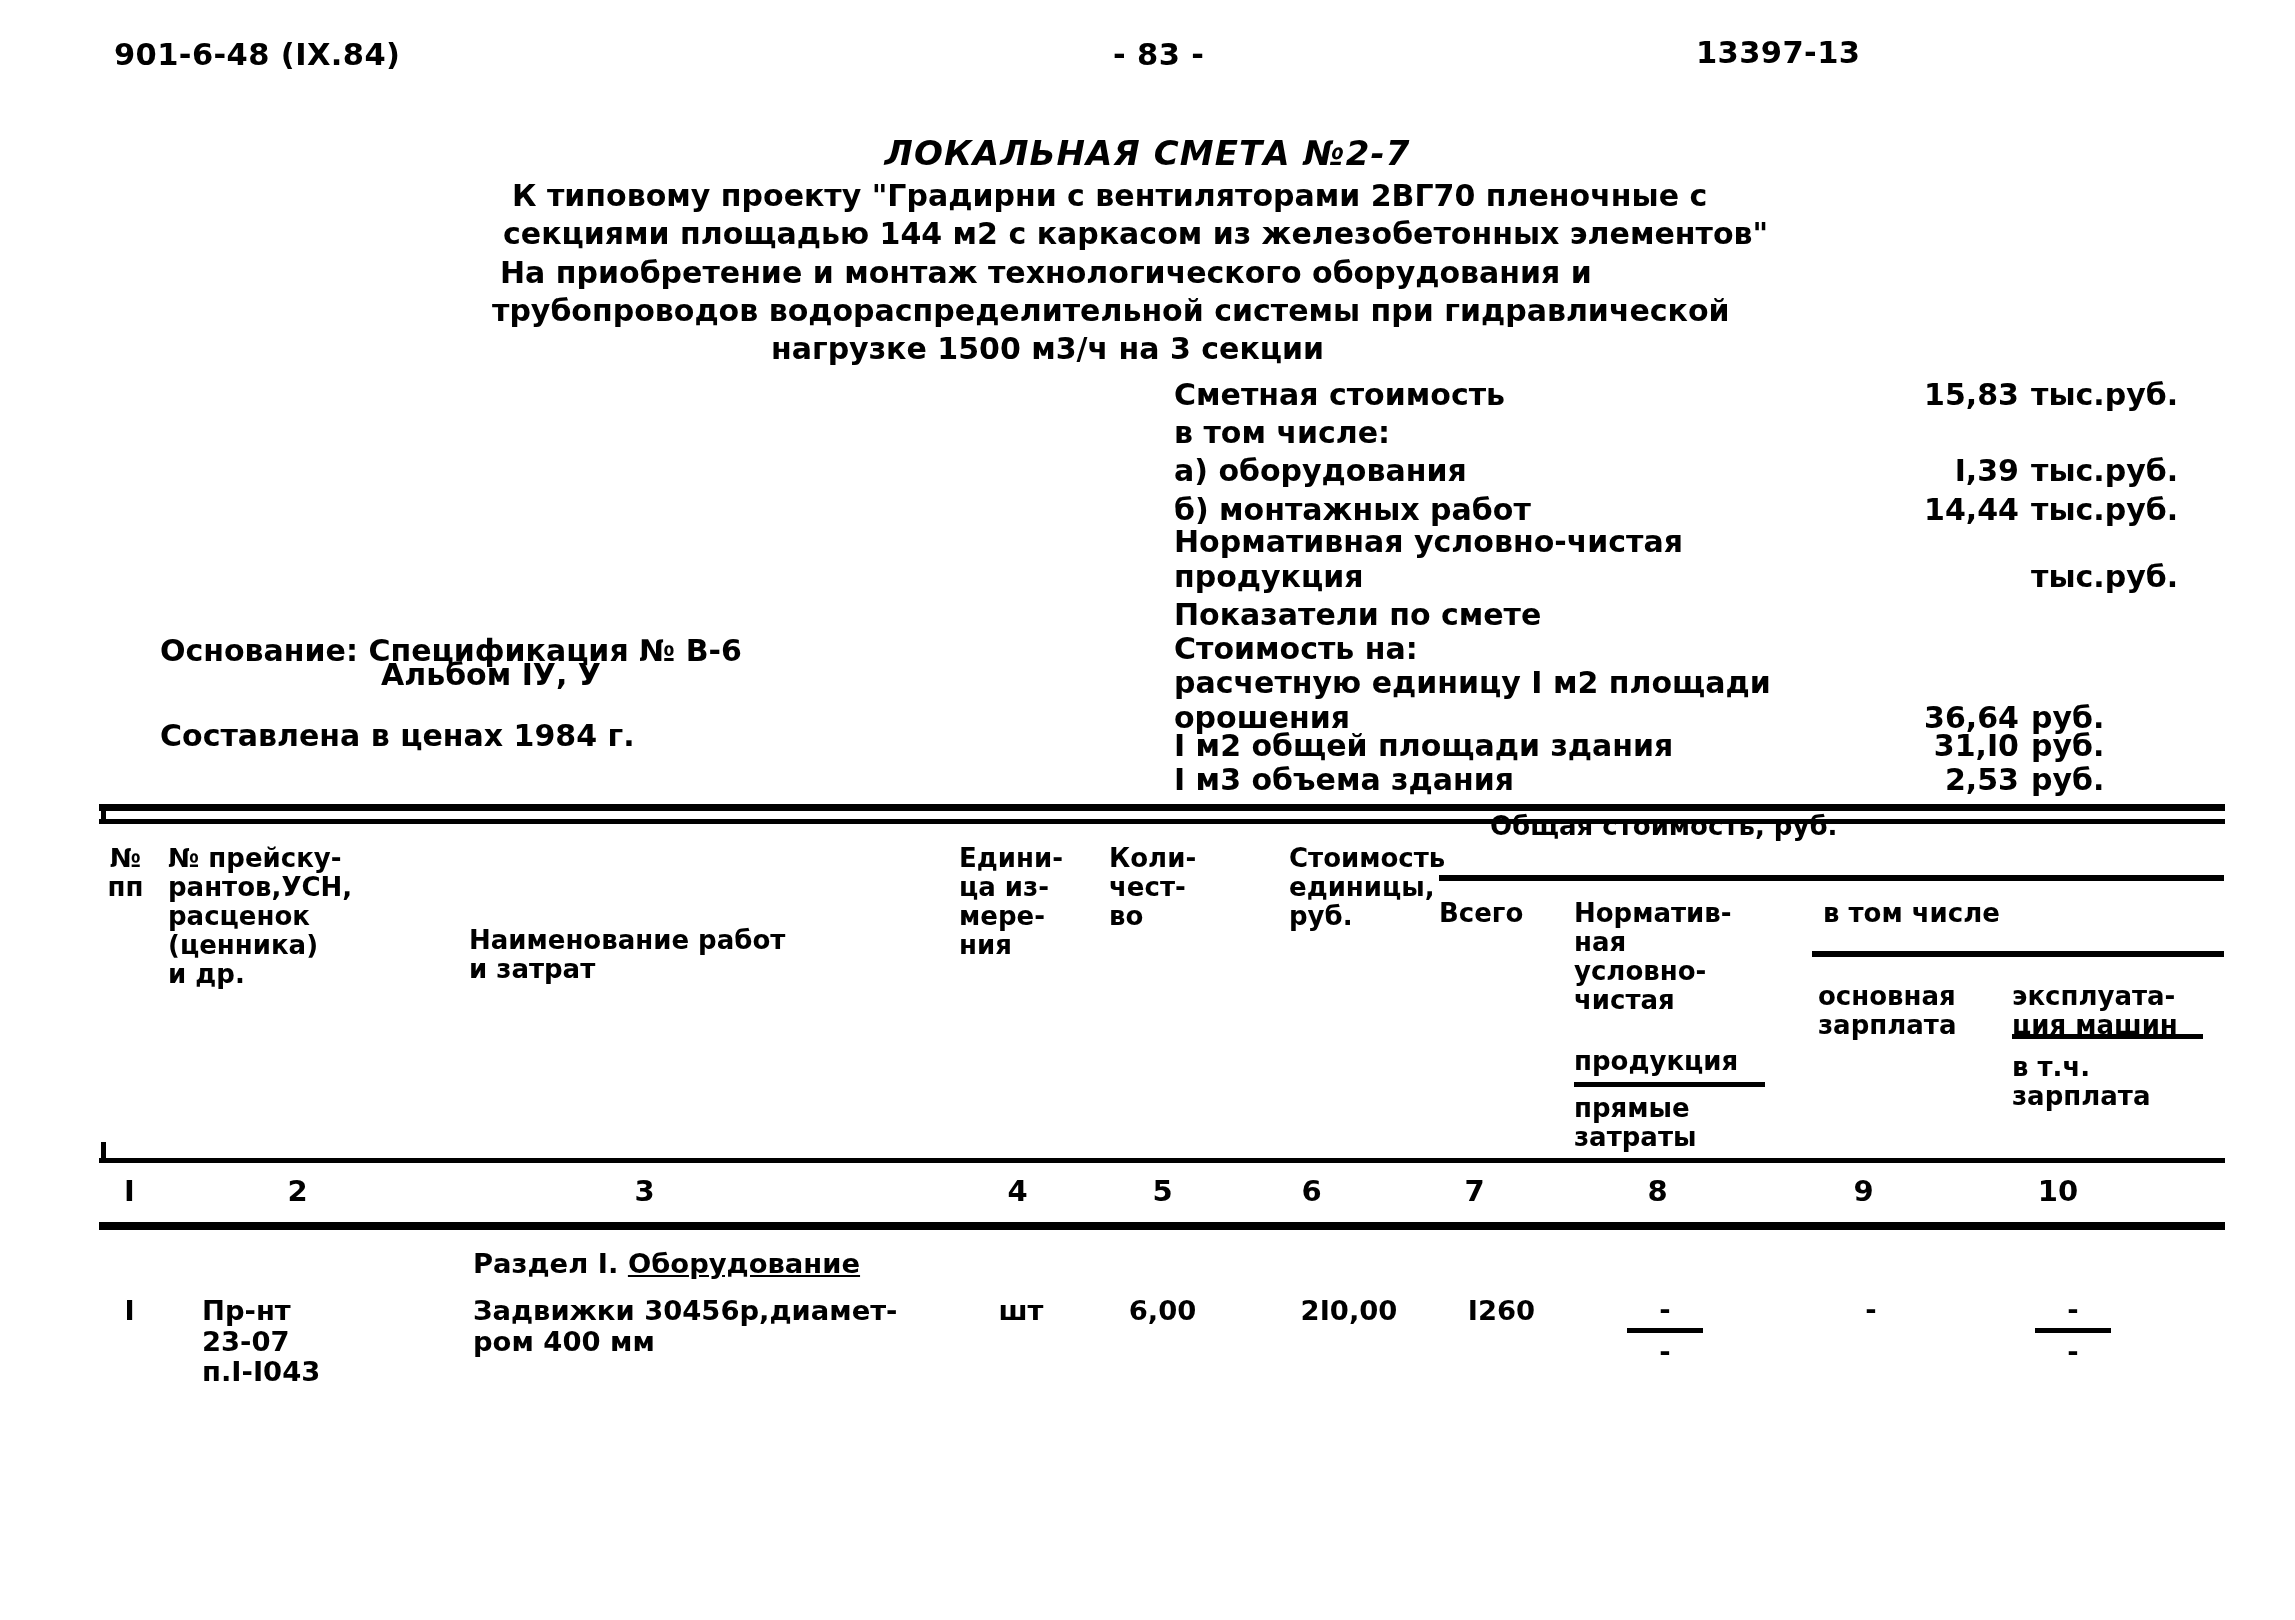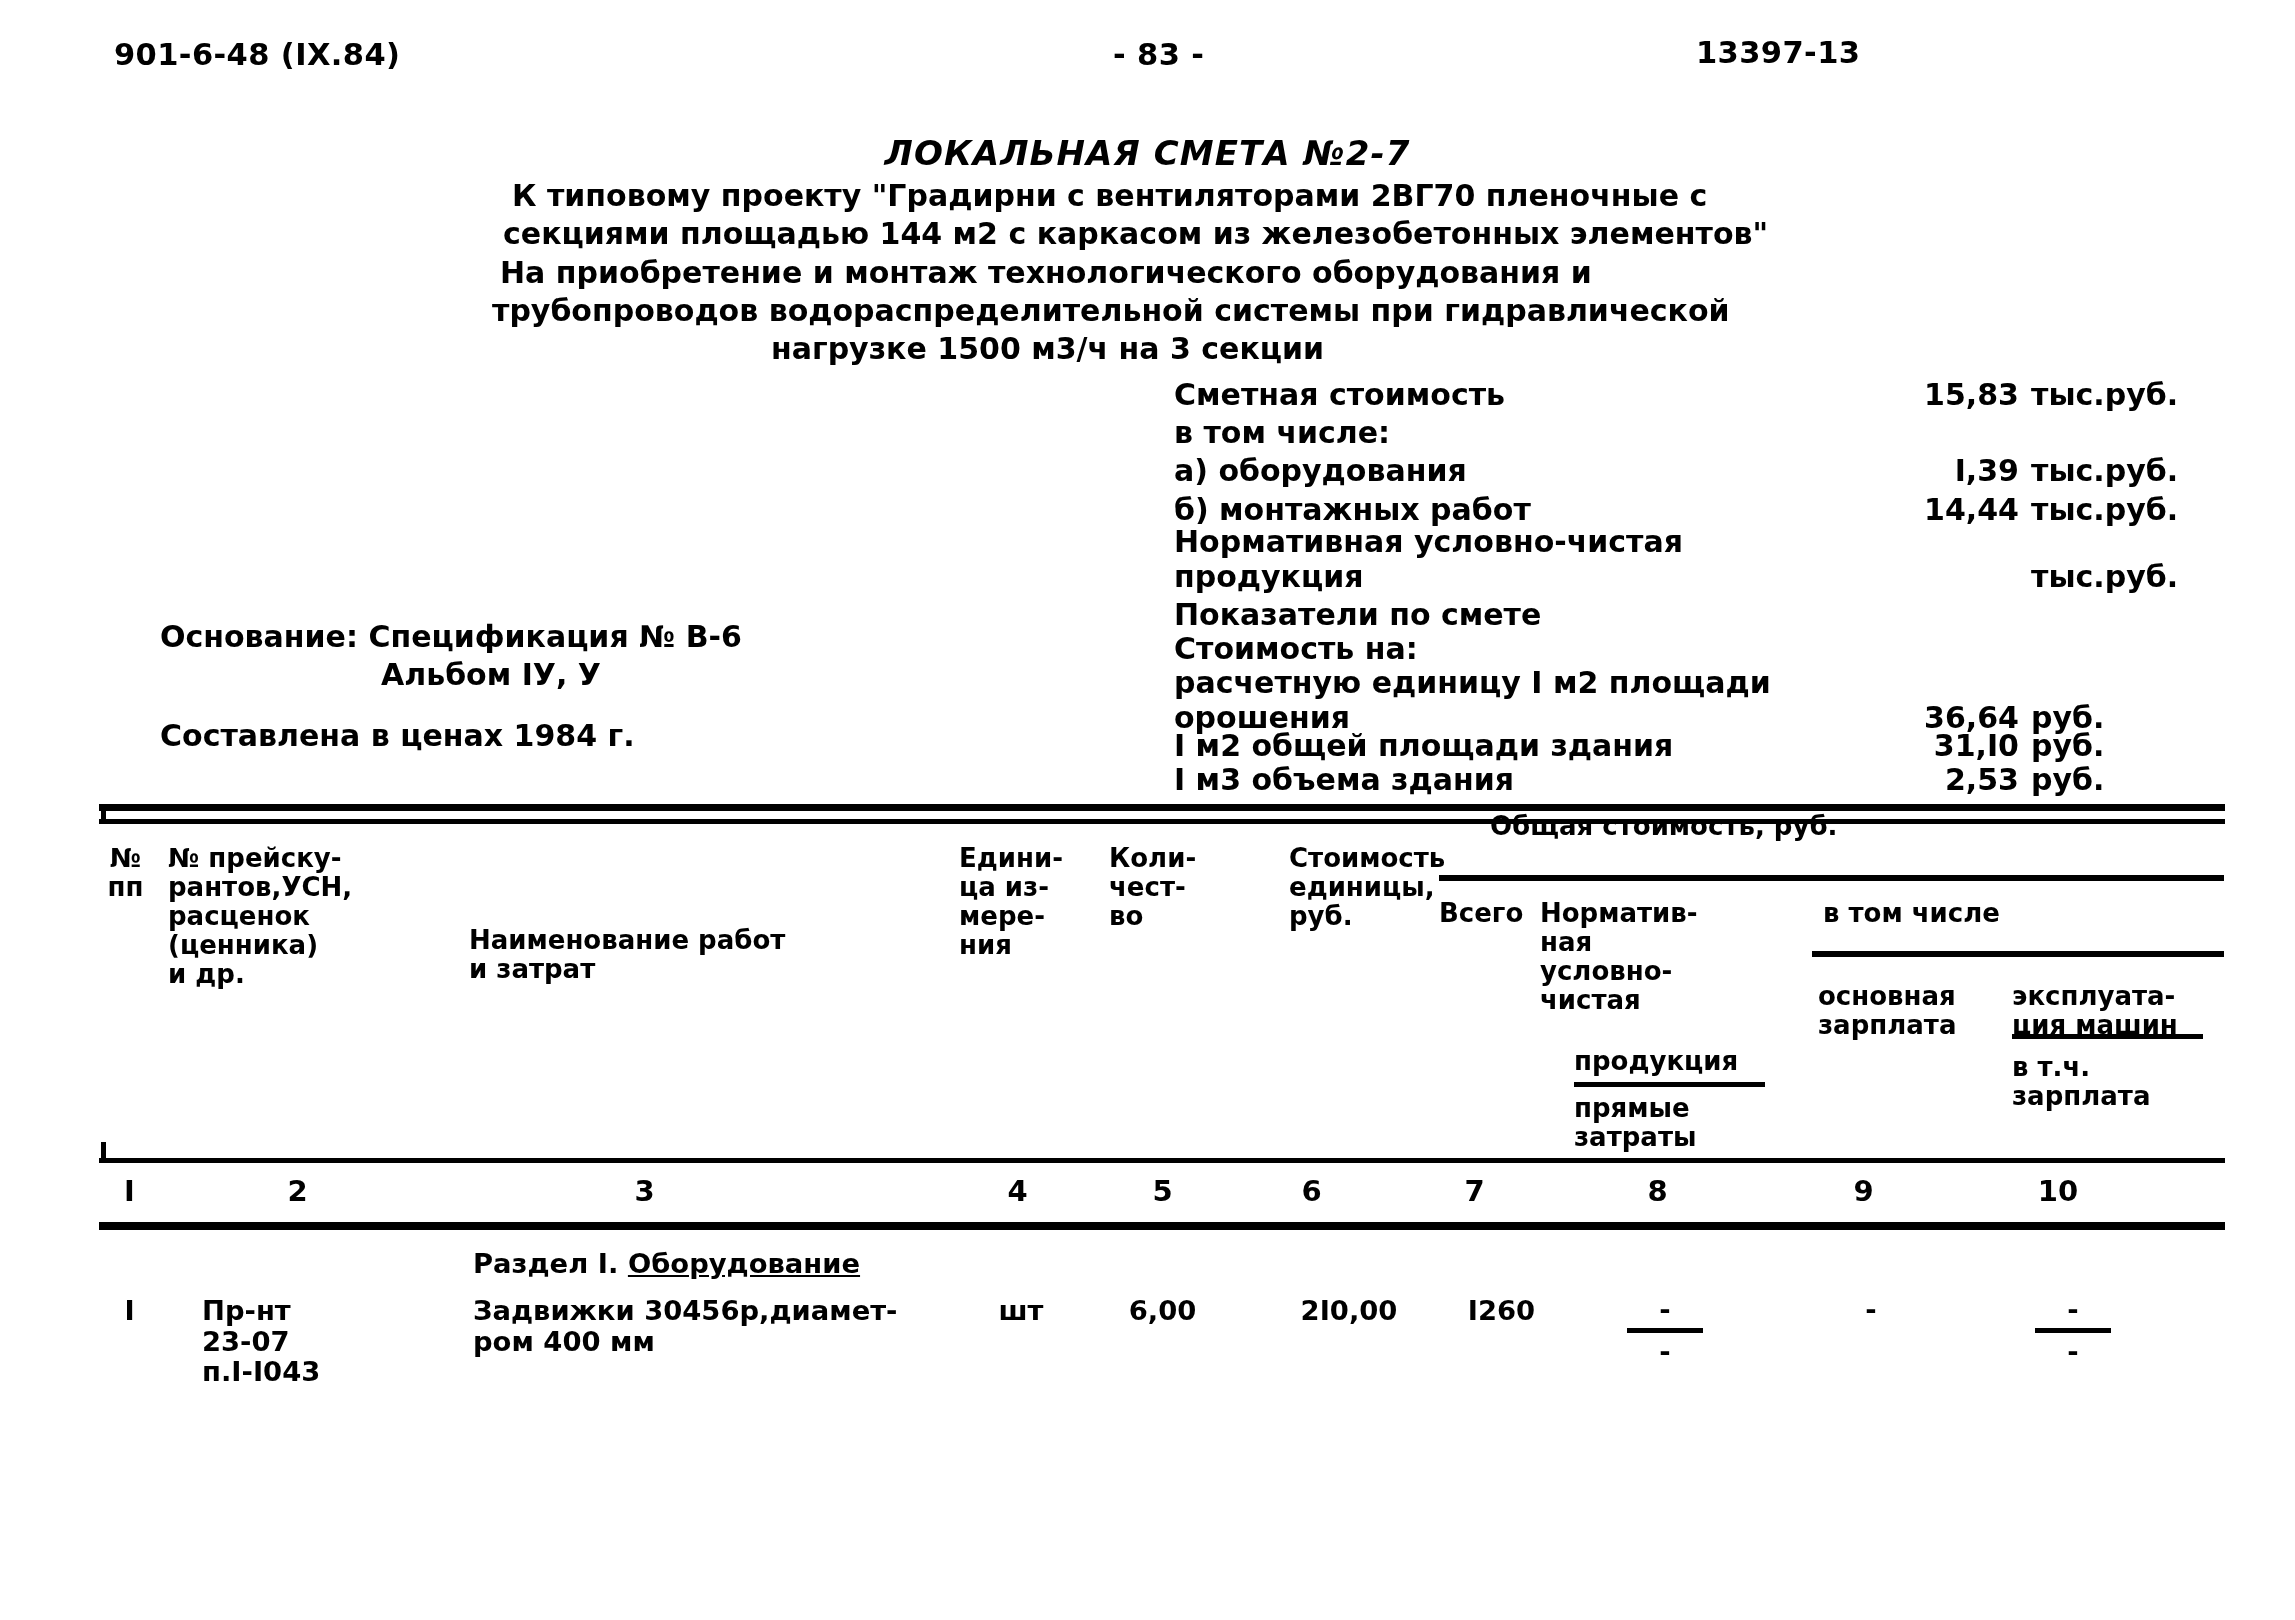--- a/index.html
+++ b/index.html
@@ -91,21 +91,21 @@
   }
 
   
   .basis {
     position: absolute;
     font-family: "DejaVu Sans", "Liberation Sans", sans-serif;
     font-weight: bold;
     font-size: 30px;
     white-space: pre;
   }
-  #basis-1 { left: 160px; top: 619px; }
+  #basis-1 { left: 160px; top: 633px; }
   #basis-2 { left: 381px; top: 657px; }
   #basis-3 { left: 160px; top: 718px; }
 
   
   .rule {
     position: absolute;
     background: #000000;
   }
 
   
@@ -252,21 +252,21 @@
 ния</div>
   <div class="th" style="left:1109px; top:844px; width:130px;">Коли-
 чест-
 во</div>
   <div class="th" style="left:1241px; top:844px; width:198px;margin-left:48px;">Стоимость
 единицы,
 руб.</div>
 
   <div class="th" style="left:1490px; top:812px; width:473px;">Общая стоимость, руб.</div>
   <div class="th" style="left:1439px; top:899px; width:152px;">Всего</div>
-  <div class="th" style="left:1540px; top:899px; width:198px;">Норматив-
+  <div class="th" style="left:1574px; top:899px; width:198px;">Норматив-
 ная
 условно-
 чистая</div>
   <div class="th" style="left:1574px; top:1047px; width:198px;">продукция</div>
   <div class="th" style="left:1574px; top:1094px; width:198px;">прямые
 затраты</div>
 
   <div class="th" style="left:1823px; top:899px; width:251px;">в том числе</div>
   <div class="th" style="left:1818px; top:982px; width:191px;">основная
 зарплата</div>

